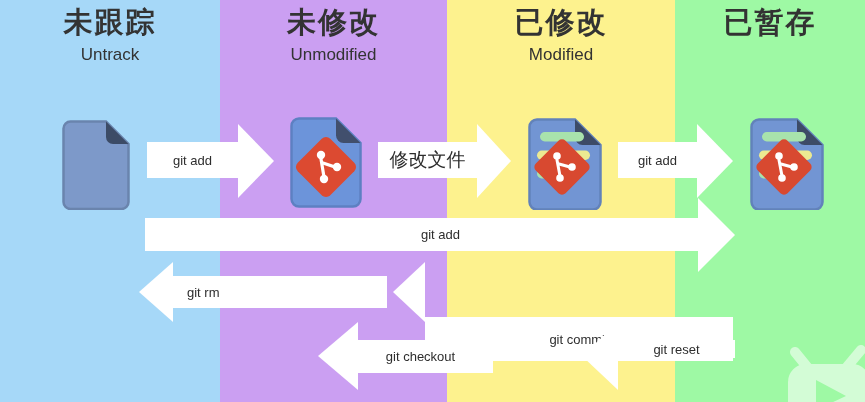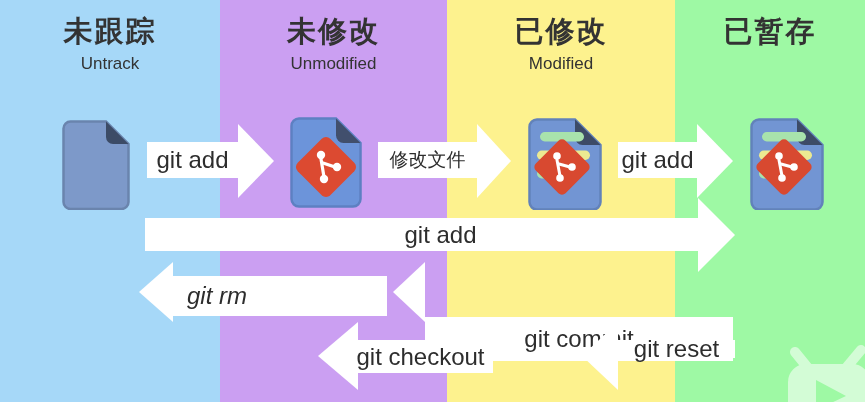--- a/index.html
+++ b/index.html
@@ -1,27 +1,27 @@
 <!DOCTYPE html>
 <html><head>
 <meta charset="utf-8">
 <style>
   html,body{margin:0;padding:0;}
   body{width:865px;height:402px;overflow:hidden;font-family:"Liberation Sans","DejaVu Sans",sans-serif;color:#333;}
   .stage{position:relative;width:865px;height:402px;overflow:hidden;}
   .cols{display:flex;width:100%;height:100%;}
-  .col{height:100%;text-align:center;box-sizing:border-box;padding-top:13px;}
+  .col{height:100%;text-align:center;box-sizing:border-box;padding-top:4px;}
   .col.c1{width:220px;}
   .col.c2{width:227px;}
   .col.c3{width:228px;}
   .col.c4{width:190px;}
   .title-zh{font-size:29px;font-weight:700;letter-spacing:2px;line-height:36px;}
   .title-en{font-size:17px;font-weight:400;margin-top:5px;}
   .icon{position:absolute;}
-  .abody{position:absolute;background:#fff;display:flex;align-items:center;justify-content:center;font-size:24px;color:#2d2d2d;white-space:nowrap;box-sizing:border-box;}
+  .abody{position:absolute;background:#fff;display:flex;align-items:center;justify-content:center;font-size:13px;color:#2d2d2d;white-space:nowrap;box-sizing:border-box;}
   .ahead{position:absolute;width:0;height:0;border-style:solid;}
   .hr{border-color:transparent transparent transparent #fff;}
   .hl{border-color:transparent #fff transparent transparent;}
   .wm{position:absolute;opacity:.55;}
 </style>
 </head>
 <body>
 
 <div class="stage">
 
@@ -122,21 +122,21 @@
 
   <div>
     <div class="abody" style="left:145px;top:218px;width:553px;height:33px;padding-left:38px;">
       <span>git add</span>
     </div>
     <div class="ahead hr" style="left:698px;top:198px;border-width:37px 0 37px 37px;"></div>
   </div>
 
   <div>
     <div class="ahead hl" style="left:139px;top:262px;border-width:30px 34px 30px 0;"></div>
-    <div class="abody" style="left:173px;top:276px;width:214px;height:40px;justify-content:flex-start;padding-left:14px;font-style:italic;">
+    <div class="abody" style="left:173px;top:276px;width:214px;height:32px;justify-content:flex-start;padding-left:14px;">
       <span>git rm</span>
     </div>
   </div>
 
   <div>
     <div class="ahead hl" style="left:393px;top:262px;border-width:30px 32px 30px 0;"></div>
     <div class="abody" style="left:425px;top:276px;width:308px;height:44px;margin-top:41px;">
       <span>git commit</span>
     </div>
   </div>

